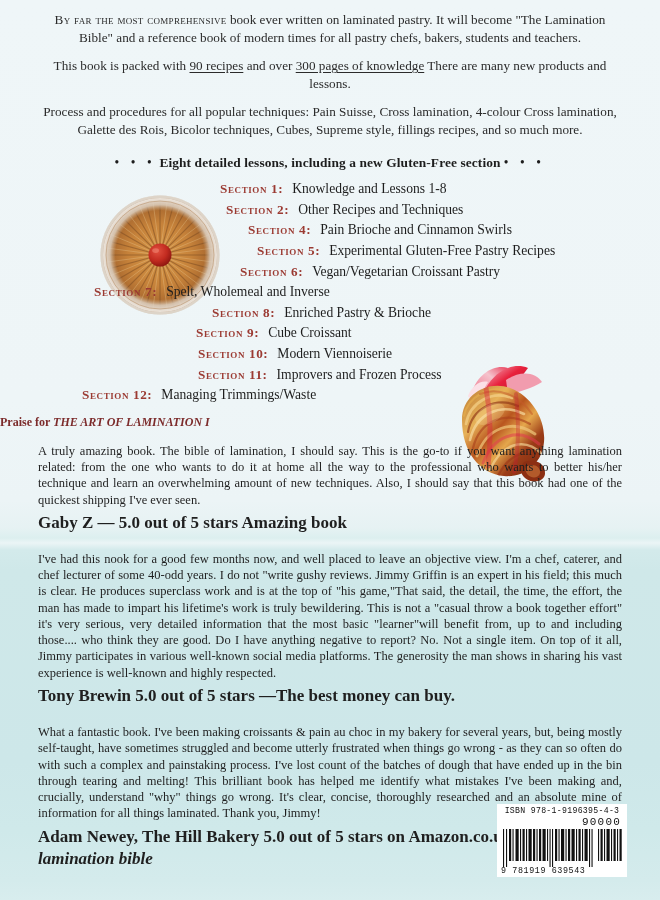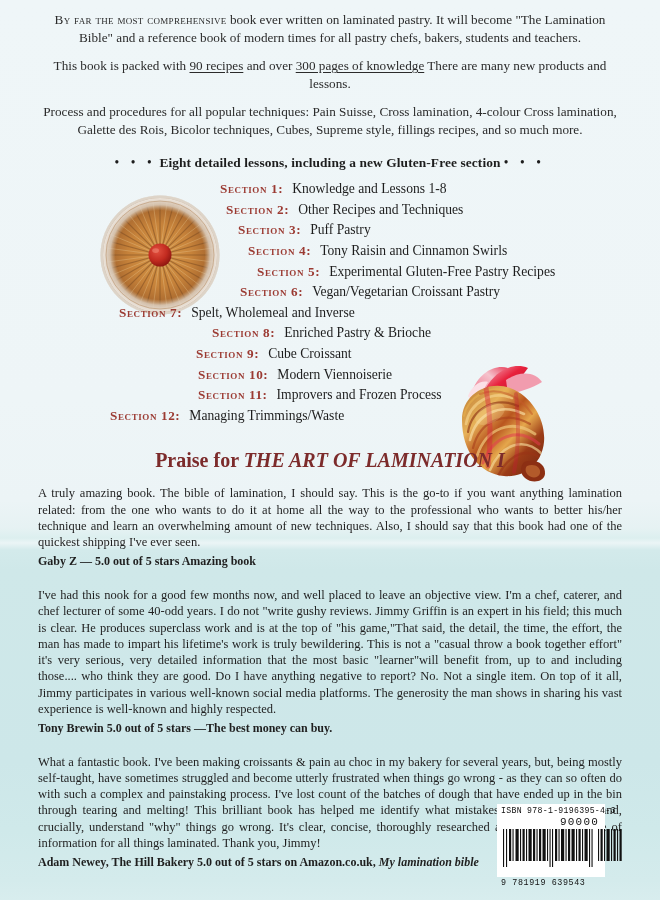--- a/index.html
+++ b/index.html
@@ -108,25 +108,25 @@
     letter-spacing: 0.6px;
     font-size: 13.2px;
   }
   .sec-title {
     color: #1d1d1d;
     margin-left: 9px;
   }
 
   
   .praise {
-    text-align: center;
+    text-align: left;
     color: #7c2b2b;
-    font-size: 20px;
+    font-size: 12px;
     font-weight: bold;
-    margin-top: 27px;
+    margin-top: 13px;
     position: relative;
     z-index: 3;
   }
   .praise .p-ital { font-style: italic; }
 
   
   .reviews {
     margin: 0 38px;
     color: #1f1f1f;
     font-size: 12.5px;
@@ -135,31 +135,31 @@
     z-index: 3;
   }
   .rev-body {
     text-align: justify;
     margin-top: 17px;
   }
   .rev-body.first { margin-top: 13px; }
   .rev-attrib {
     font-weight: bold;
     margin-top: 4px;
-    font-size: 12px;
+    font-size: 17px;
     text-align: left;
   }
   .rev-attrib .att-ital { font-style: italic; }
 
   
   .barcode-box {
     position: absolute;
     left: 497px;
     top: 804px;
-    width: 108px;
+    width: 130px;
     height: 73px;
     background: #ffffff;
     padding: 3px 4px 2px 4px;
     box-sizing: border-box;
     z-index: 6;
   }
   .bc-isbn {
     font-family: "Liberation Mono", "DejaVu Sans Mono", monospace;
     font-size: 8.2px;
     color: #111;
@@ -182,21 +182,21 @@
     height: 38px;
     margin-top: 1px;
   }
   .bc-bars svg { display: block; }
   .bc-digits {
     font-family: "Liberation Mono", "DejaVu Sans Mono", monospace;
     font-size: 8.4px;
     color: #111;
     letter-spacing: 0.6px;
     line-height: 1;
-    margin-top: 12px;
+    margin-top: 0px;
     white-space: nowrap;
   }
 
   
   .galette {
     position: absolute;
     left: 97px;
     top: 192px;
     width: 126px;
     height: 126px;
@@ -322,48 +322,45 @@
     </svg>
   </div>
 
   <div class="sections">
     <div class="sec-row" style="padding-left:220px">
       <span class="sec-label">Section 1:</span><span class="sec-title">Knowledge and Lessons 1-8</span>
     </div>
     <div class="sec-row" style="padding-left:226px">
       <span class="sec-label">Section 2:</span><span class="sec-title">Other Recipes and Techniques</span>
     </div>
-    <div class="sec-row" style="padding-left:238px">
-      <span class="sec-label">Section 3:</span><span class="sec-title">Puff Pastry</span>
-    </div>
     <div class="sec-row" style="padding-left:248px">
-      <span class="sec-label">Section 4:</span><span class="sec-title">Tony Raisin and Cinnamon Swirls</span>
+      <span class="sec-label">Section 4:</span><span class="sec-title">Pain Brioche and Cinnamon Swirls</span>
     </div>
     <div class="sec-row" style="padding-left:257px">
       <span class="sec-label">Section 5:</span><span class="sec-title">Experimental Gluten-Free Pastry Recipes</span>
     </div>
     <div class="sec-row" style="padding-left:240px">
       <span class="sec-label">Section 6:</span><span class="sec-title">Vegan/Vegetarian Croissant Pastry</span>
     </div>
-    <div class="sec-row" style="padding-left:119px">
+    <div class="sec-row" style="padding-left:94px">
       <span class="sec-label">Section 7:</span><span class="sec-title">Spelt, Wholemeal and Inverse</span>
     </div>
     <div class="sec-row" style="padding-left:212px">
       <span class="sec-label">Section 8:</span><span class="sec-title">Enriched Pastry &amp; Brioche</span>
     </div>
     <div class="sec-row" style="padding-left:196px">
       <span class="sec-label">Section 9:</span><span class="sec-title">Cube Croissant</span>
     </div>
     <div class="sec-row" style="padding-left:198px">
       <span class="sec-label">Section 10:</span><span class="sec-title">Modern Viennoiserie</span>
     </div>
     <div class="sec-row" style="padding-left:198px">
       <span class="sec-label">Section 11:</span><span class="sec-title">Improvers and Frozen Process</span>
     </div>
-    <div class="sec-row" style="padding-left:110px">
+    <div class="sec-row" style="padding-left:82px">
       <span class="sec-label">Section 12:</span><span class="sec-title">Managing Trimmings/Waste</span>
     </div>
   </div>
 
   <div class="croissant">
     <svg viewBox="0 0 128 132" width="128" height="132" aria-hidden="true">
       <defs>
         <linearGradient id="cBody" x1="10%" y1="10%" x2="95%" y2="95%">
           <stop offset="0%" stop-color="#c98b3e"></stop>
           <stop offset="22%" stop-color="#e7b259"></stop>

